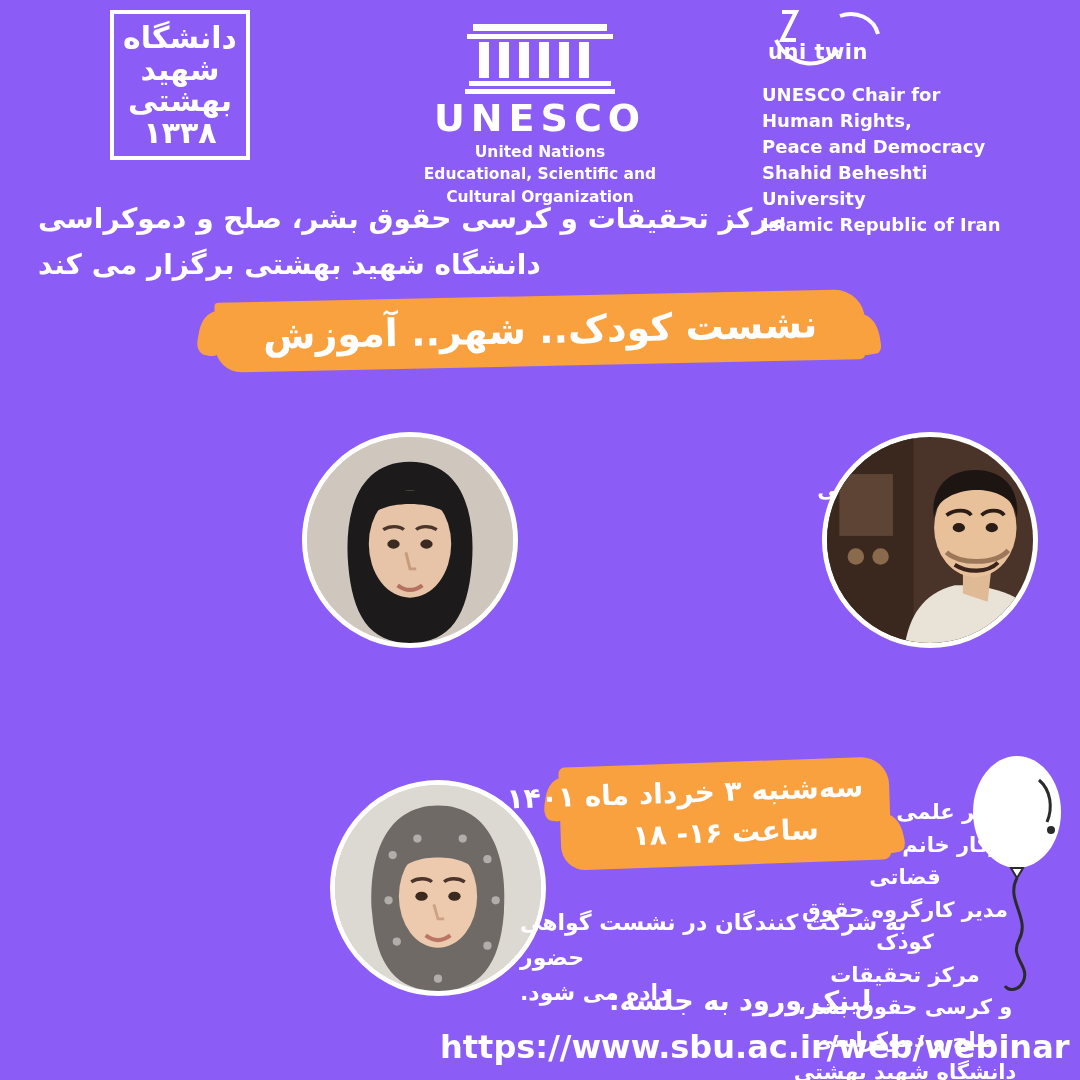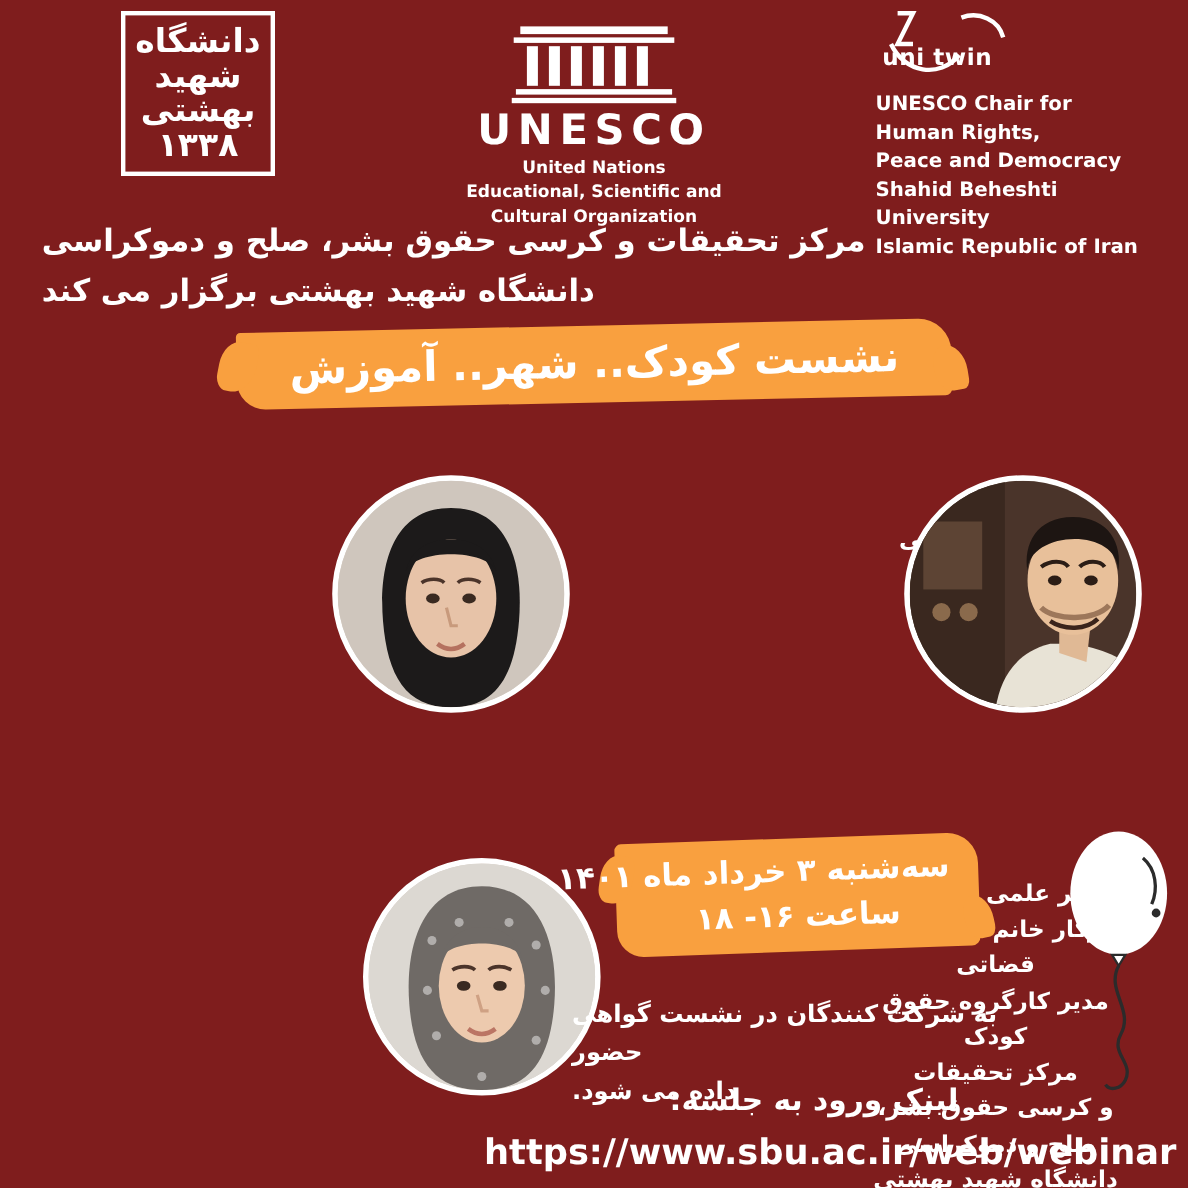--- a/index.html
+++ b/index.html
@@ -4,21 +4,21 @@
 <style>
   * { box-sizing: border-box; margin: 0; padding: 0; }
   html, body {
     width: 1080px; height: 1080px;
     overflow: hidden;
     font-family: "DejaVu Sans", "Liberation Sans", sans-serif;
   }
   .poster {
     position: relative;
     width: 1080px; height: 1080px;
-    background: #7f1d1d;
+    background: #8b5cf6;
     overflow: hidden;
   }
 
   
   .logo-sbu {
     position: absolute; top: 10px; right: 830px;
     width: 140px; height: 150px;
   }
   .logo-sbu .frame {
     position: absolute; inset: 0;
@@ -47,21 +47,21 @@
     font-size: 38px; font-weight: bold; letter-spacing: 6px;
     margin-top: 2px;
   }
   .logo-unesco .sub {
     margin-top: 1px;
     font-size: 15.5px; line-height: 1.45; font-weight: bold;
     direction: ltr;
   }
 
   .logo-unitwin {
-    position: absolute; top: 6px; left: 790px;
+    position: absolute; top: 6px; left: 756px;
     width: 250px; color: #fff; text-align: left; direction: ltr;
   }
   .logo-unitwin .mark { position: relative; height: 72px; width: 130px; margin-left: 6px;}
   .logo-unitwin .uni-text {
     position: absolute; left: 6px; top: 34px;
     font-size: 21px; font-weight: bold; letter-spacing: 0.5px;
   }
   .logo-unitwin .chair-text {
     font-size: 18px; line-height: 1.45; font-weight: bold;
     margin-top: 4px; margin-left: 6px;

